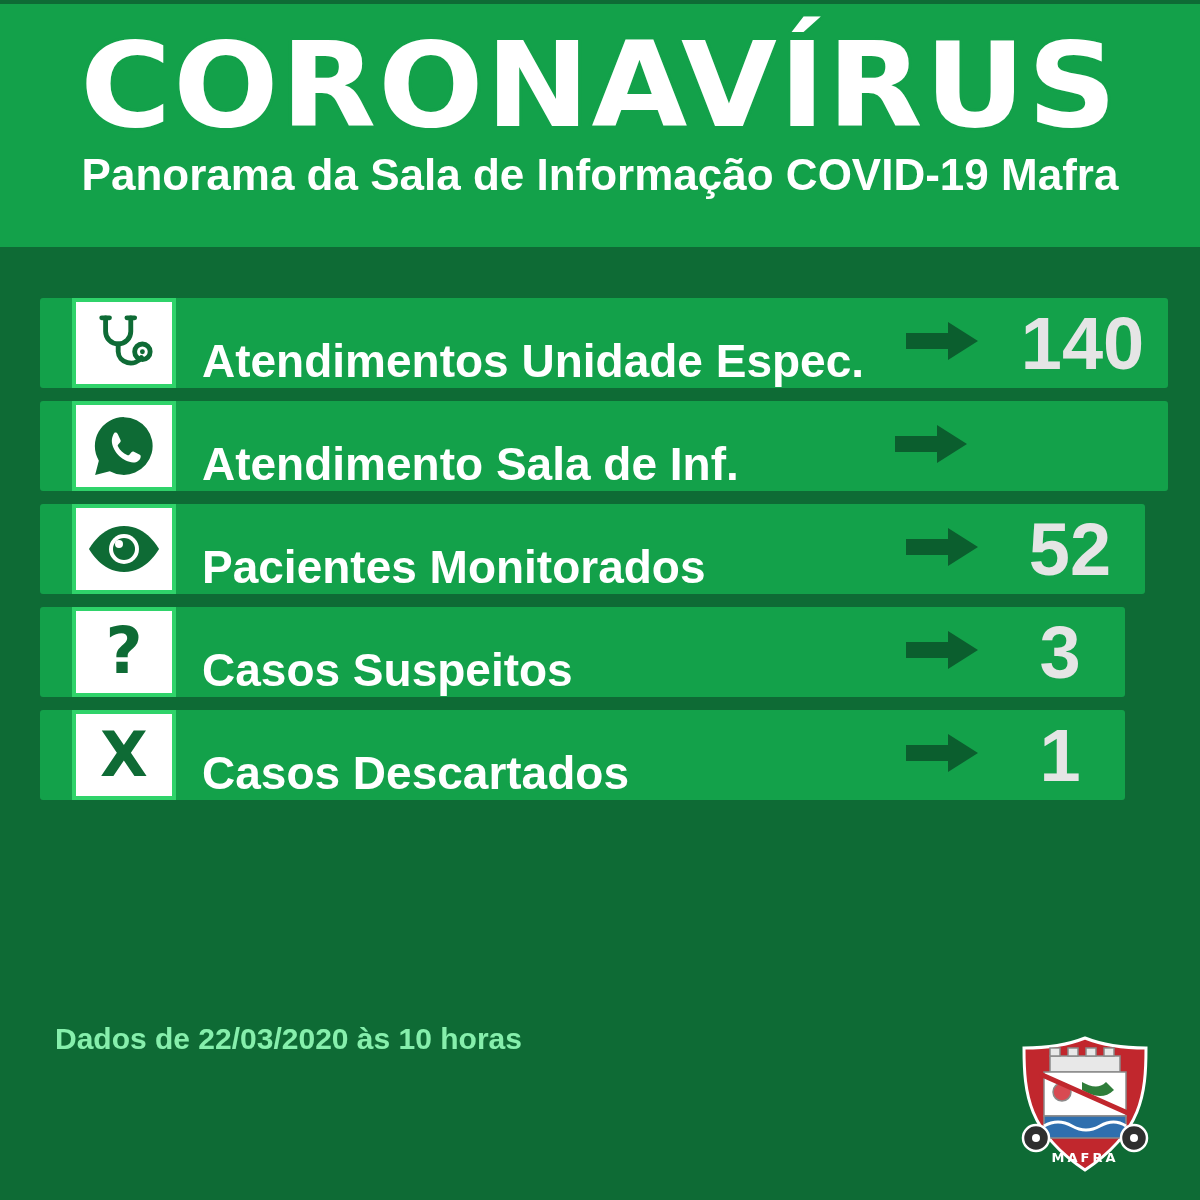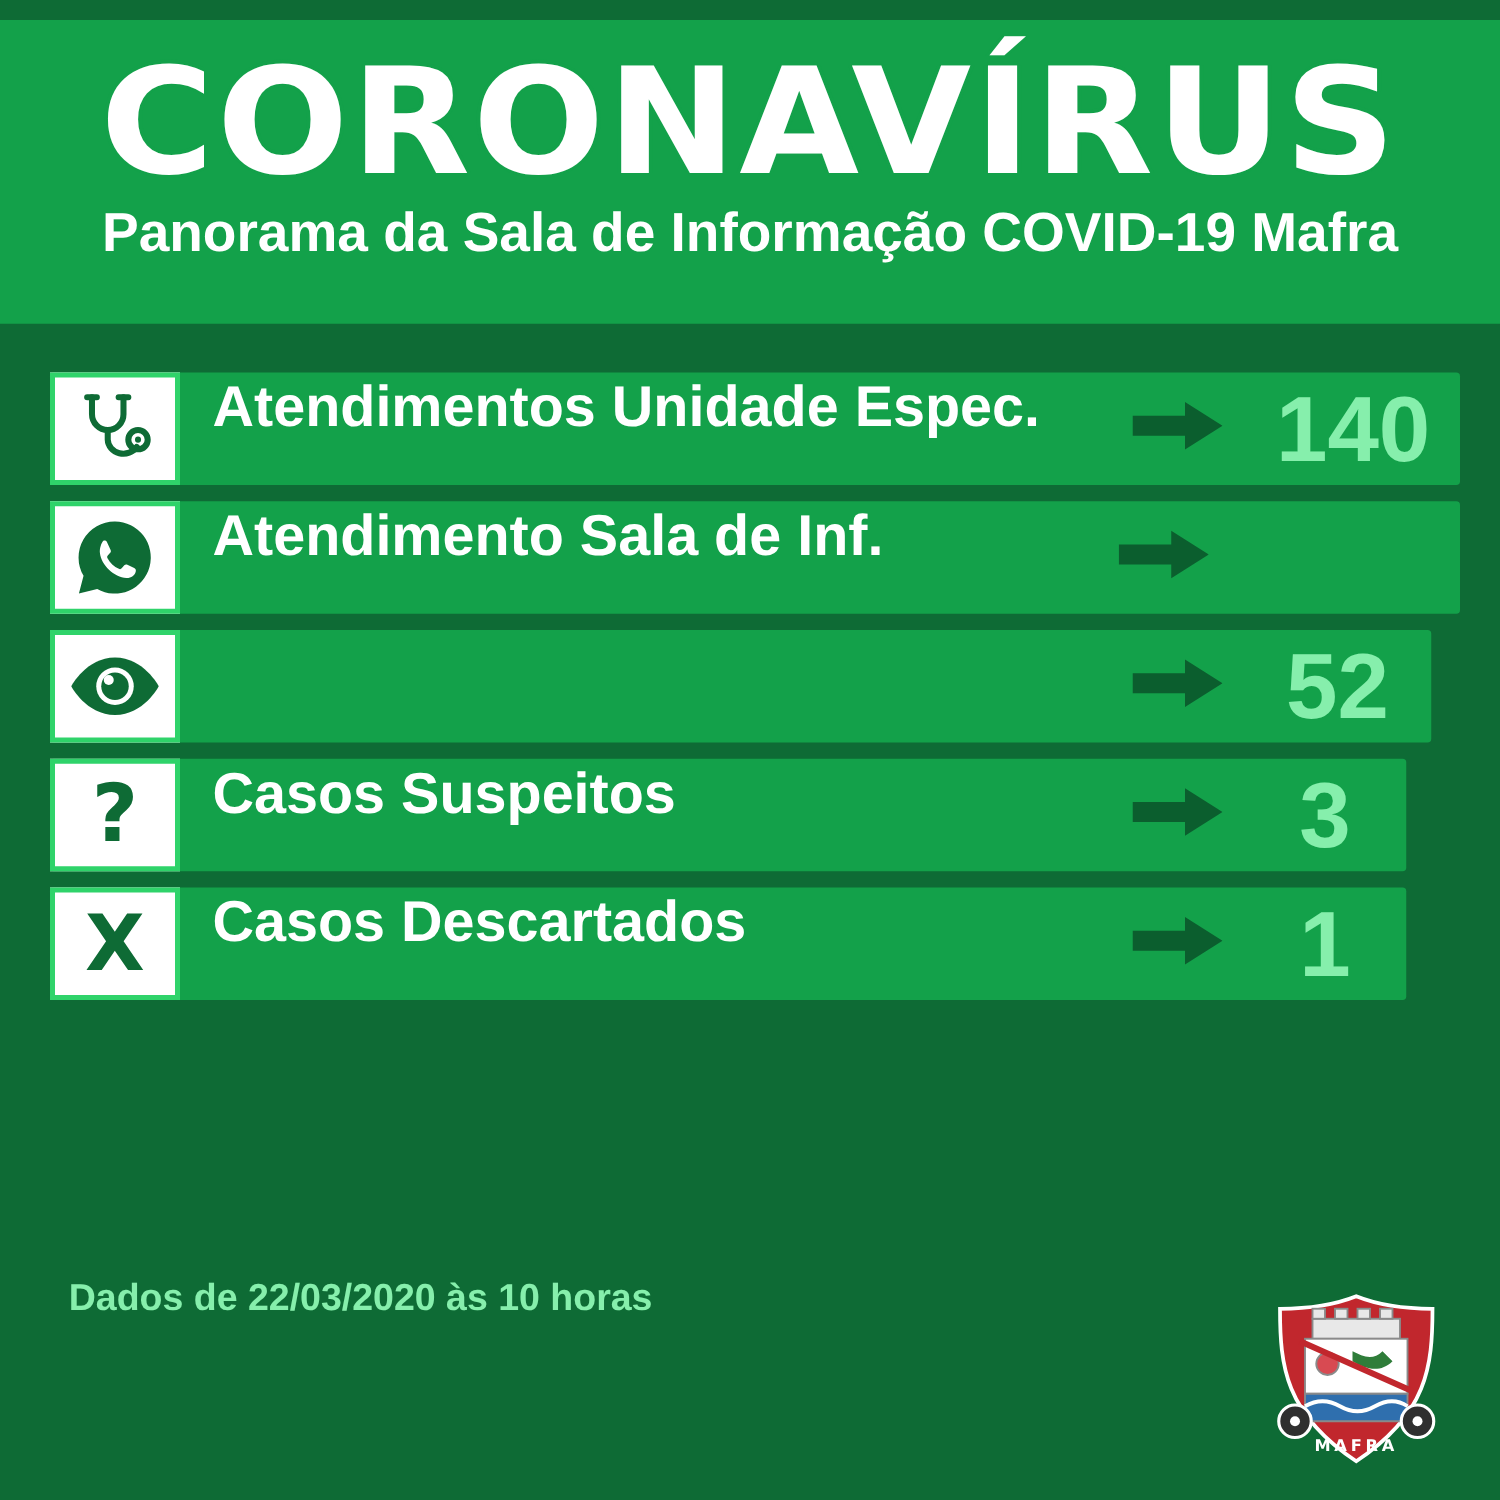--- a/index.html
+++ b/index.html
@@ -15,21 +15,21 @@
     width: 1200px;
     height: 1200px;
     background: #0e6b35;
     overflow: hidden;
   }
 
   
   .header {
     position: absolute;
     left: 0;
-    top: 16px;
+    top: 4px;
     width: 1200px;
     height: 243px;
     background: #13a14a;
     display: flex;
     flex-direction: column;
     align-items: center;
     justify-content: flex-start;
   }
   .header-title {
     margin-top: 22px;
@@ -59,21 +59,22 @@
     position: absolute;
     left: 40px;
     top: 298px;
     width: 1128px;
   }
   .row {
     position: relative;
     height: 90px;
     margin-bottom: 13px;
     display: flex;
-    align-items: flex-start;
+    align-items: flex-end;
+    padding-left: 32px;
   }
   .row-bar {
     position: absolute;
     left: 0;
     top: 0;
     height: 90px;
     background: #13a14a;
     border-radius: 3px;
   }
   .icon-box {
@@ -104,21 +105,21 @@
     position: absolute;
     z-index: 3;
     top: 50%;
     transform: translateY(-50%);
   }
   .row-value {
     position: absolute;
     z-index: 3;
     top: 50%;
     transform: translateY(-50%);
-    color: #86efac;
+    color: #e5e5e5;
     font-weight: bold;
     font-family: "Liberation Sans", sans-serif;
     text-align: center;
   }
 
   
   .r0 .row-bar { width: 1128px; }
   .r0 .row-label { font-size: 46px; }
   .r0 .row-arrow { left: 866px; }
   .r0 .row-value { left: 955px; width: 175px; font-size: 74px; }
@@ -237,20 +238,21 @@
     <div class="row r2">
       <div class="row-bar"></div>
       <div class="icon-box">
         <svg width="76" height="52" viewBox="0 0 76 52">
           <path d="M38 3 C15 3 3 26 3 26 C3 26 15 49 38 49 C61 49 73 26 73 26 C73 26 61 3 38 3 Z" fill="#0e6b35"></path>
           <circle cx="38" cy="26" r="15" fill="#ffffff"></circle>
           <circle cx="38" cy="26" r="11" fill="#0e6b35"></circle>
           <circle cx="33" cy="21" r="4" fill="#ffffff"></circle>
         </svg>
       </div>
+      <div class="row-label">Pacientes Monitorados</div>
       <div class="row-arrow">
         <svg width="72" height="42" viewBox="0 0 72 42">
           <path d="M0 13 H42 V2 L72 21 L42 40 V29 H0 Z" fill="#0b5e2e"></path>
         </svg>
       </div>
       <div class="row-value">52</div>
     </div>
 
     <div class="row r3">
       <div class="row-bar"></div>

